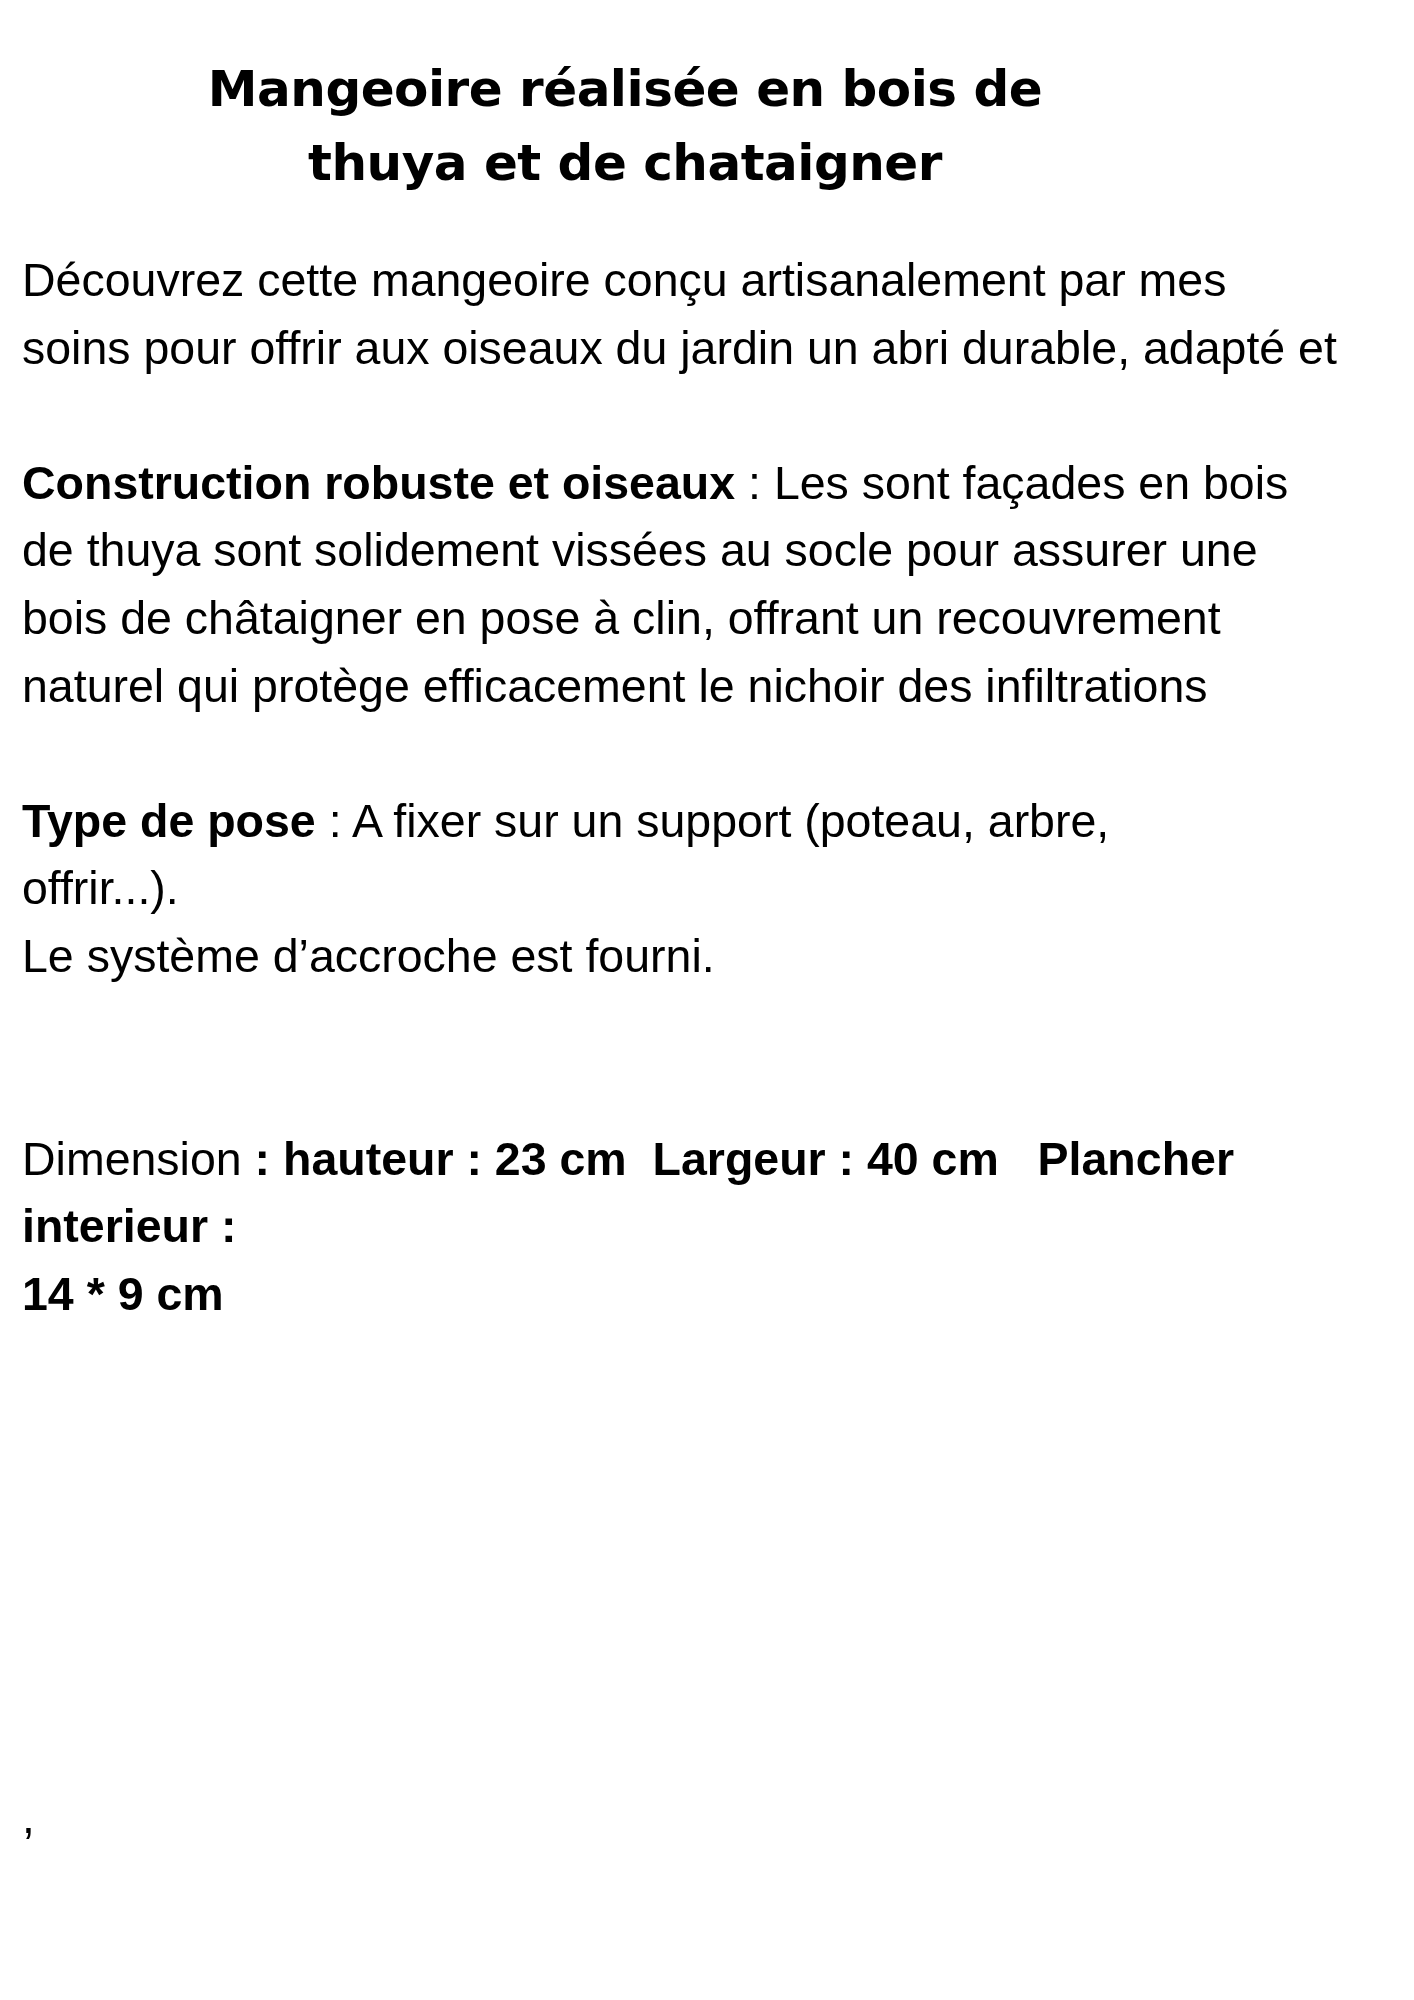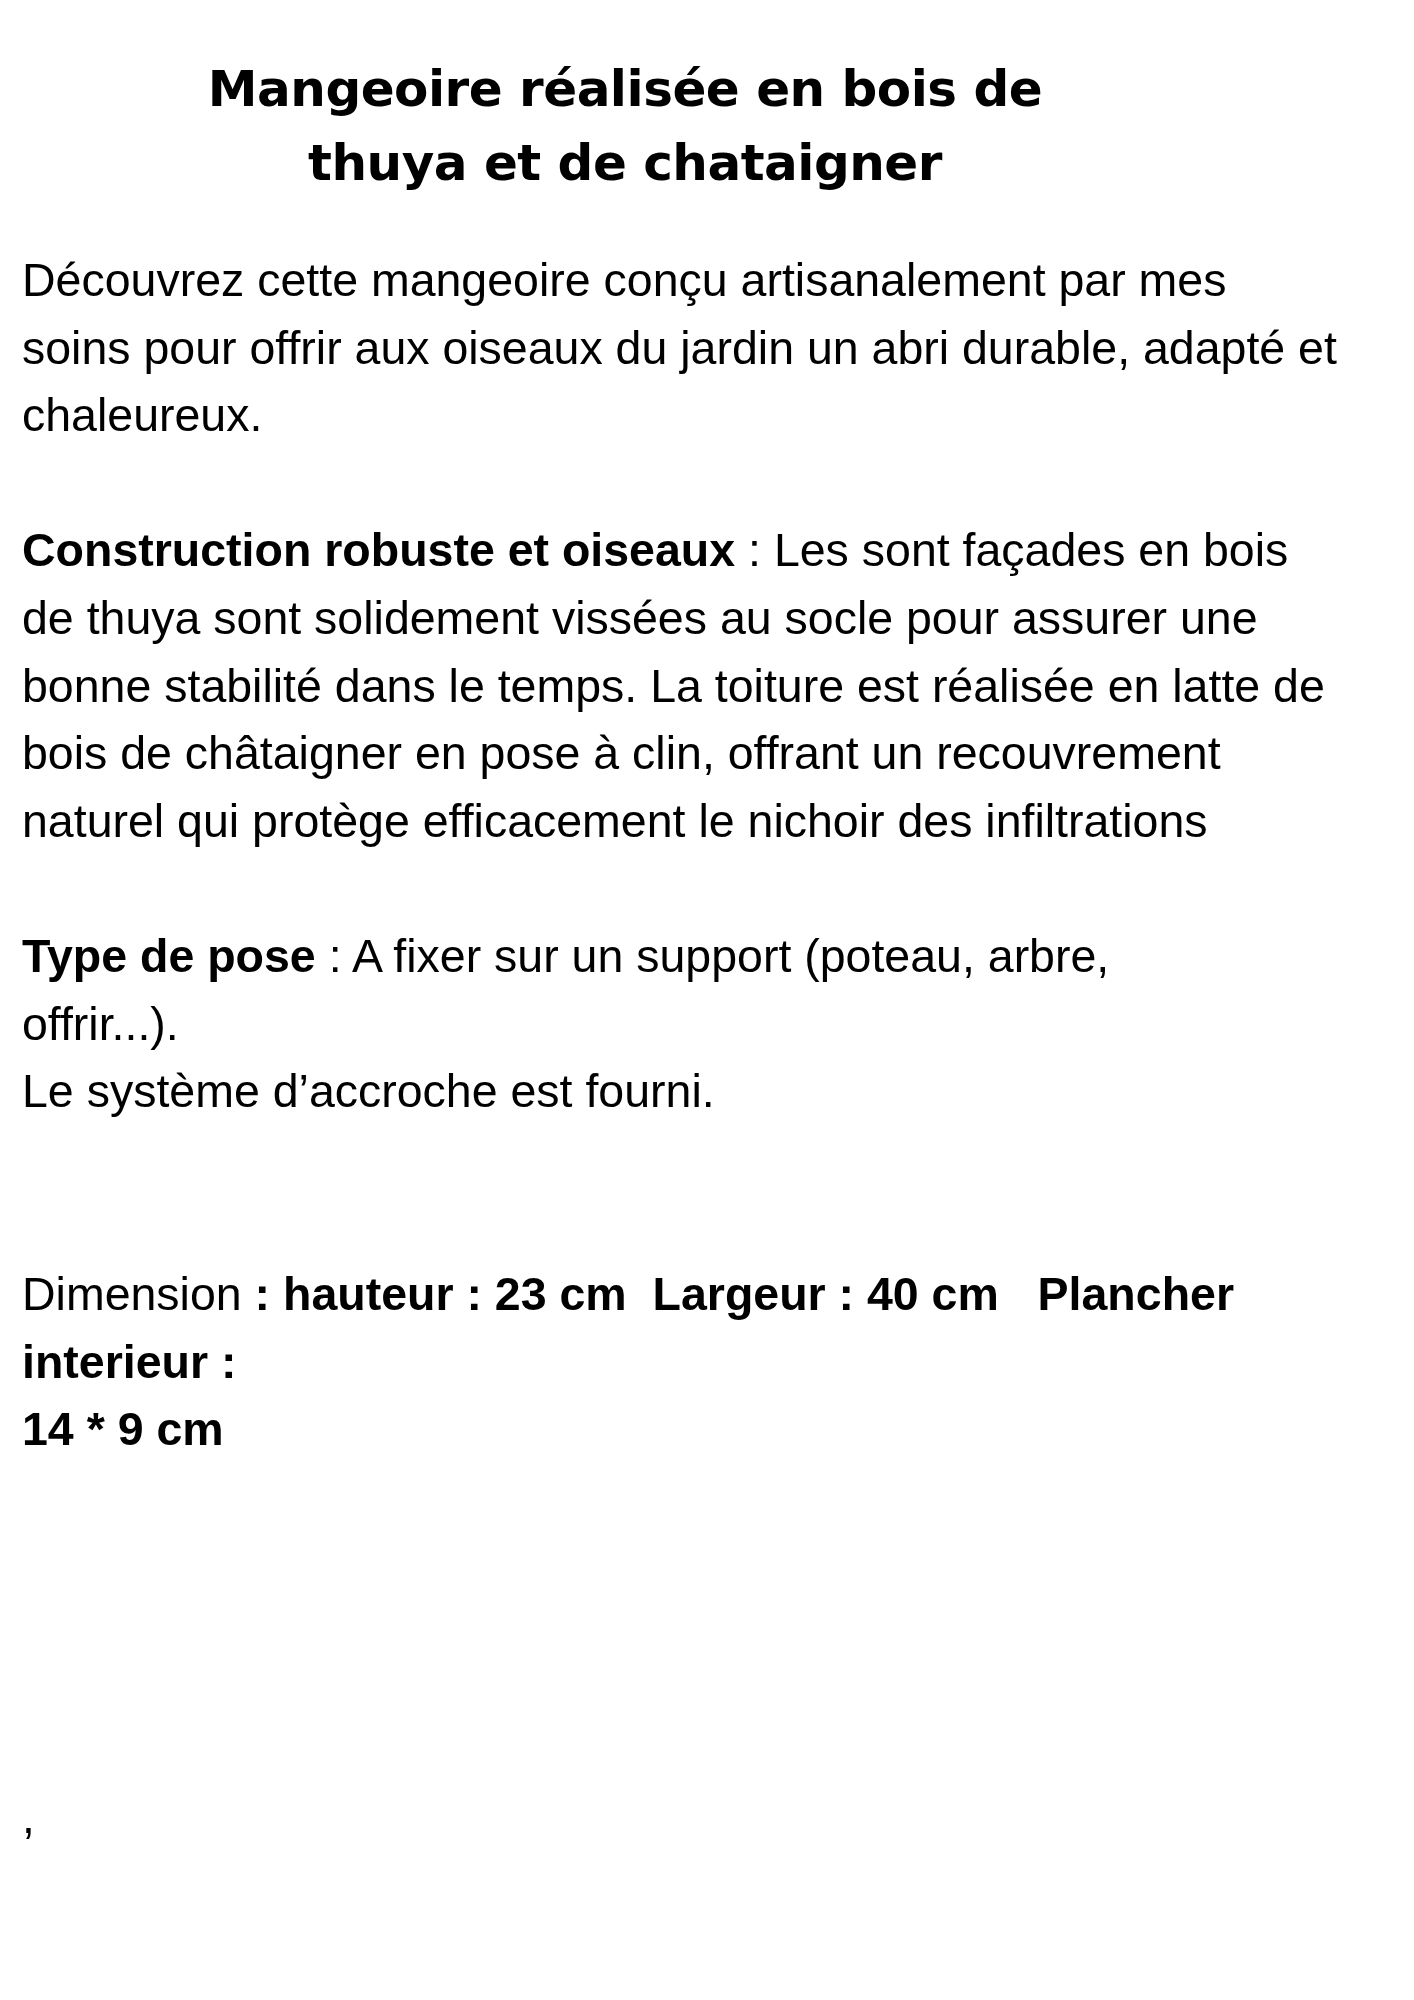--- a/index.html
+++ b/index.html
@@ -29,28 +29,26 @@
 
 <div class="title">
   <span>Mangeoire réalisée en bois de</span>
   <span>thuya et de chataigner</span>
 </div>
 
 <div class="body">
   <div>
     <span class="line">Découvrez cette mangeoire conçu artisanalement par mes</span>
     <span class="line">soins pour offrir aux oiseaux du jardin un abri durable, adapté et</span>
-    <span class="line">chaleureux.</span>
   </div>
   <span class="blank"></span>
 
   <div>
     <span class="line"><b>Construction robuste et oiseaux</b><span style="white-space:pre"> : </span><span>Les sont façades en bois</span></span>
     <span class="line">de thuya sont solidement vissées au socle pour assurer une</span>
-    <span class="line">bonne stabilité dans le temps. La toiture est réalisée en latte de</span>
     <span class="line">bois de châtaigner en pose à clin, offrant un recouvrement</span>
     <span class="line">naturel qui protège efficacement le nichoir des infiltrations</span>
   </div>
   <span class="blank"></span>
 
   <div>
     <span class="line"><b>Type de pose</b><span style="white-space:pre"> : </span><span>A fixer sur un support (poteau, arbre,</span></span>
     <span class="line">offrir...).</span>
     <span class="line">Le système d’accroche est fourni.</span>
   </div>

